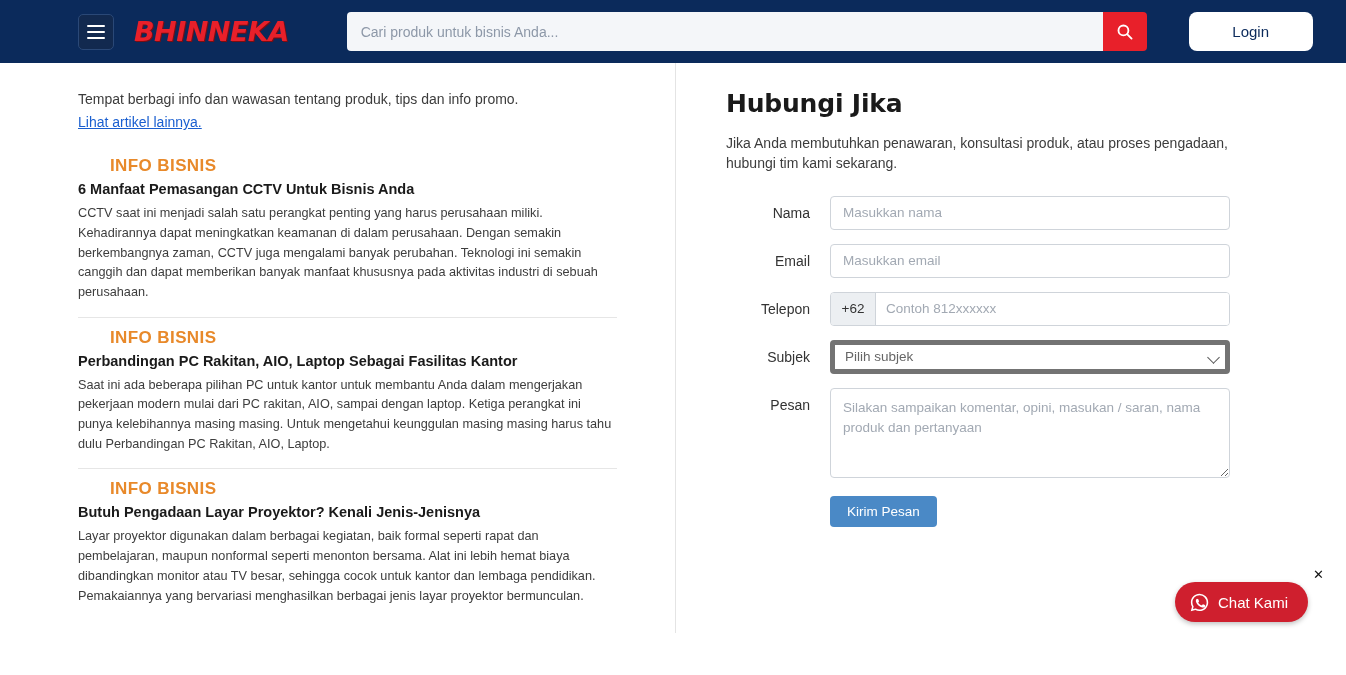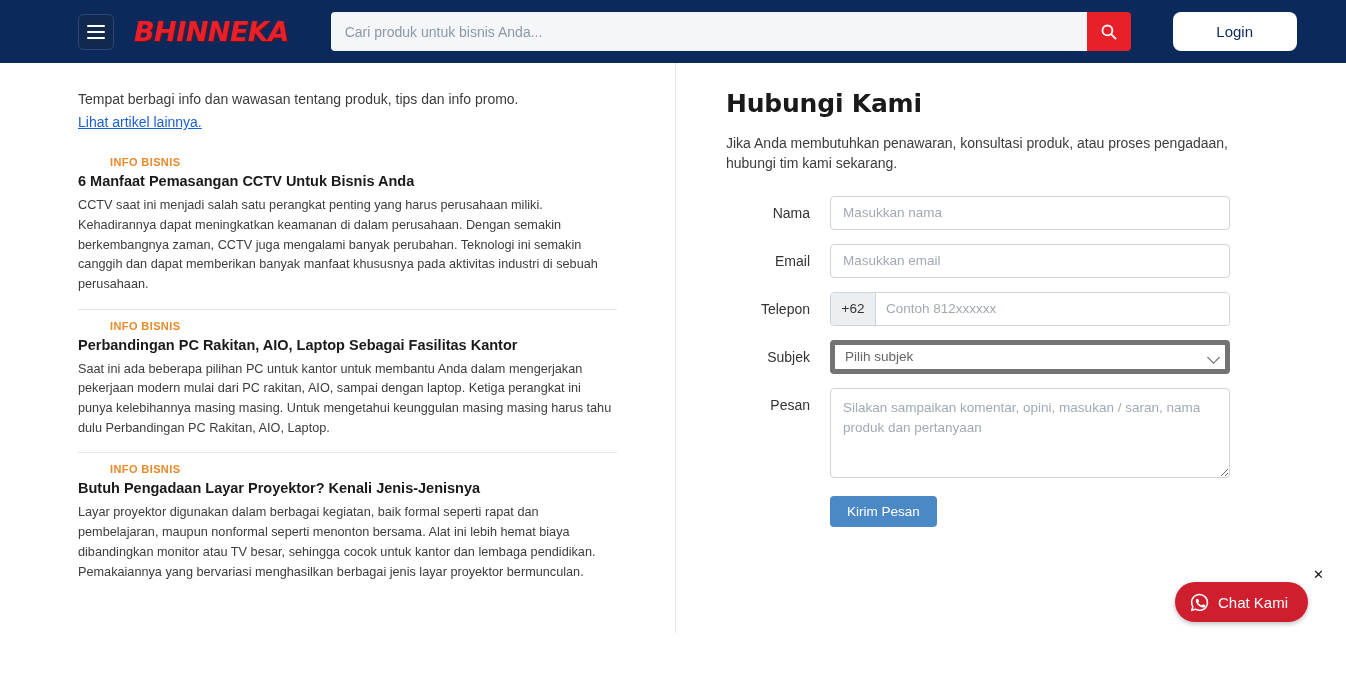--- a/index.html
+++ b/index.html
@@ -44,21 +44,21 @@
     font-weight: bold;
     font-style: italic;
     color: #e8202a;
     letter-spacing: -0.5px;
     text-shadow: 1px 1px 0 #7a0d12;
     line-height: 1;
     flex: 0 0 auto;
     cursor: pointer;
   }
   .search-wrap {
-    margin-left: 42px;
+    margin-left: 58px;
     display: flex;
     align-items: flex-end;
     flex: 0 0 auto;
   }
   .search-input {
     width: 756px;
     height: 39px;
     border: none;
     border-radius: 4px 0 0 4px;
     background: #f4f6f9;
@@ -156,21 +156,21 @@
     margin-bottom: 16px;
   }
 
   .article {
     padding: 10px 0 14px 0;
     border-bottom: 1px solid #e6e6e6;
   }
   .article:last-child { border-bottom: none; }
   .article-cat {
     color: #e8892a;
-    font-size: 11px;
+    font-size: 17px;
     font-weight: bold;
     letter-spacing: 0.4px;
     margin-bottom: 5px;
     padding-left: 32px;
   }
   .article-title {
     font-size: 14.5px;
     font-weight: bold;
     color: #1a1a1a;
     margin-bottom: 7px;
@@ -370,21 +370,21 @@
       </div>
 
       <div class="article">
         <div class="article-cat">INFO BISNIS</div>
         <div class="article-title">Butuh Pengadaan Layar Proyektor? Kenali Jenis-Jenisnya</div>
         <div class="article-body">Layar proyektor digunakan dalam berbagai kegiatan, baik formal seperti rapat dan pembelajaran, maupun nonformal seperti menonton bersama. Alat ini lebih hemat biaya dibandingkan monitor atau TV besar, sehingga cocok untuk kantor dan lembaga pendidikan. Pemakaiannya yang bervariasi menghasilkan berbagai jenis layar proyektor bermunculan.</div>
       </div>
     </div>
 
     <div class="right-col">
-      <h1 class="section-title">Hubungi Kami</h1>
+      <h1 class="section-title">Hubungi Jika</h1>
       <p class="lead" style="margin-bottom:22px; max-width:512px;">Jika Anda membutuhkan penawaran, konsultasi produk, atau proses pengadaan, hubungi tim kami sekarang.</p>
 
       <div class="form-row">
         <div class="form-label">Nama</div>
         <div class="field">
           <input class="input" type="text" placeholder="Masukkan nama" style="">
         </div>
       </div>
 
       <div class="form-row">

